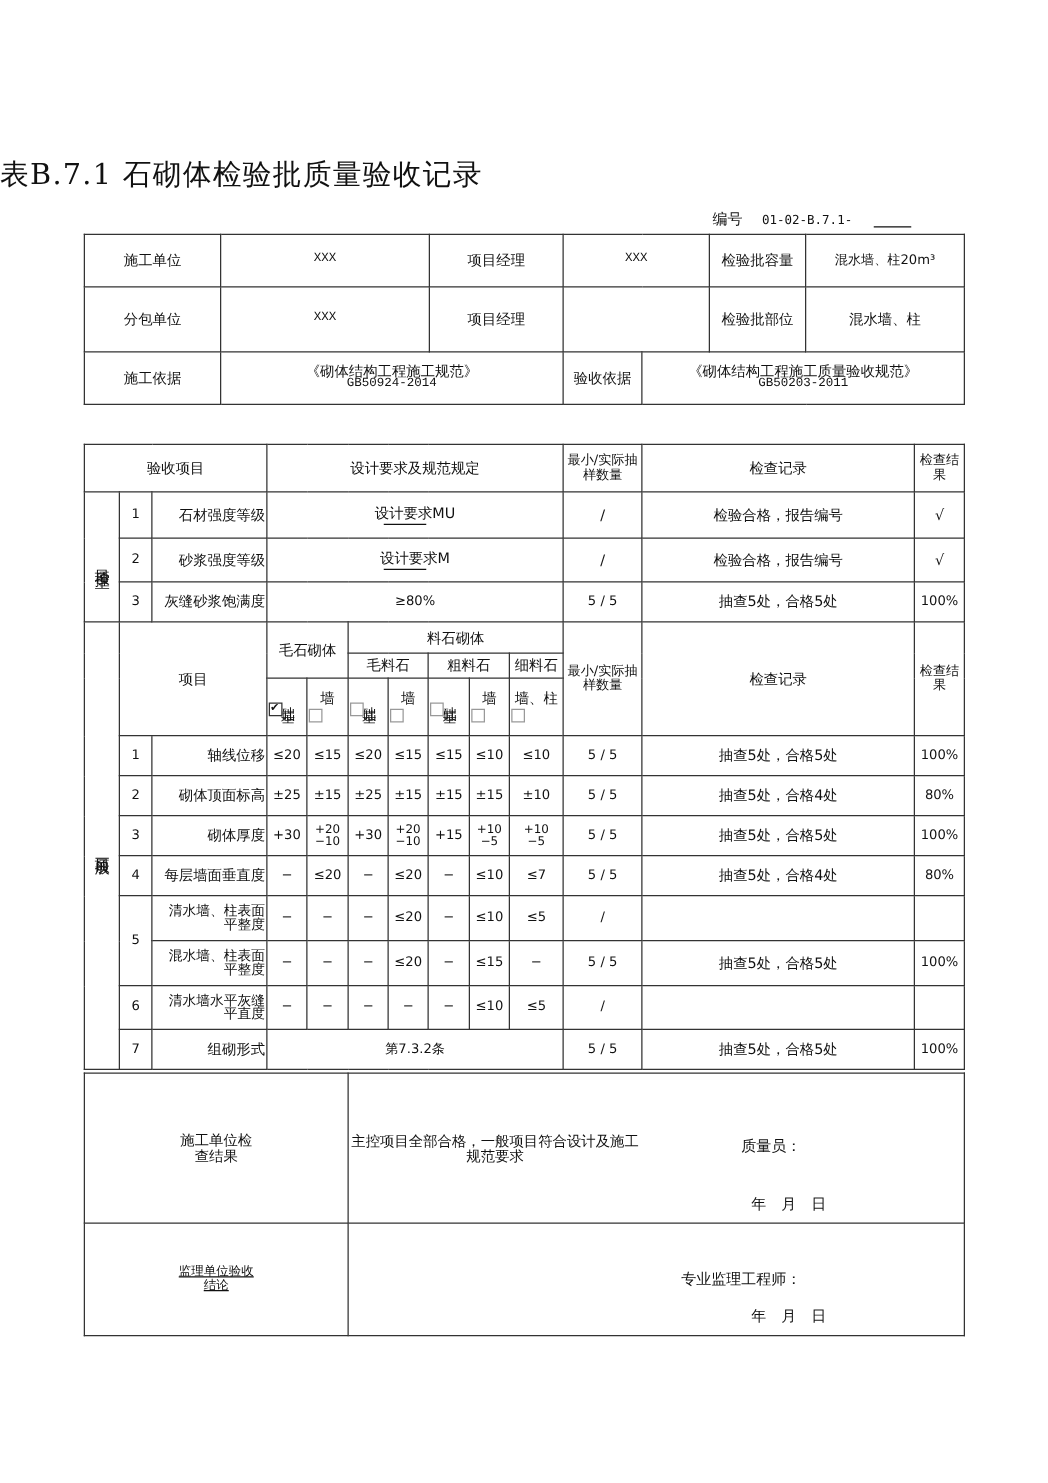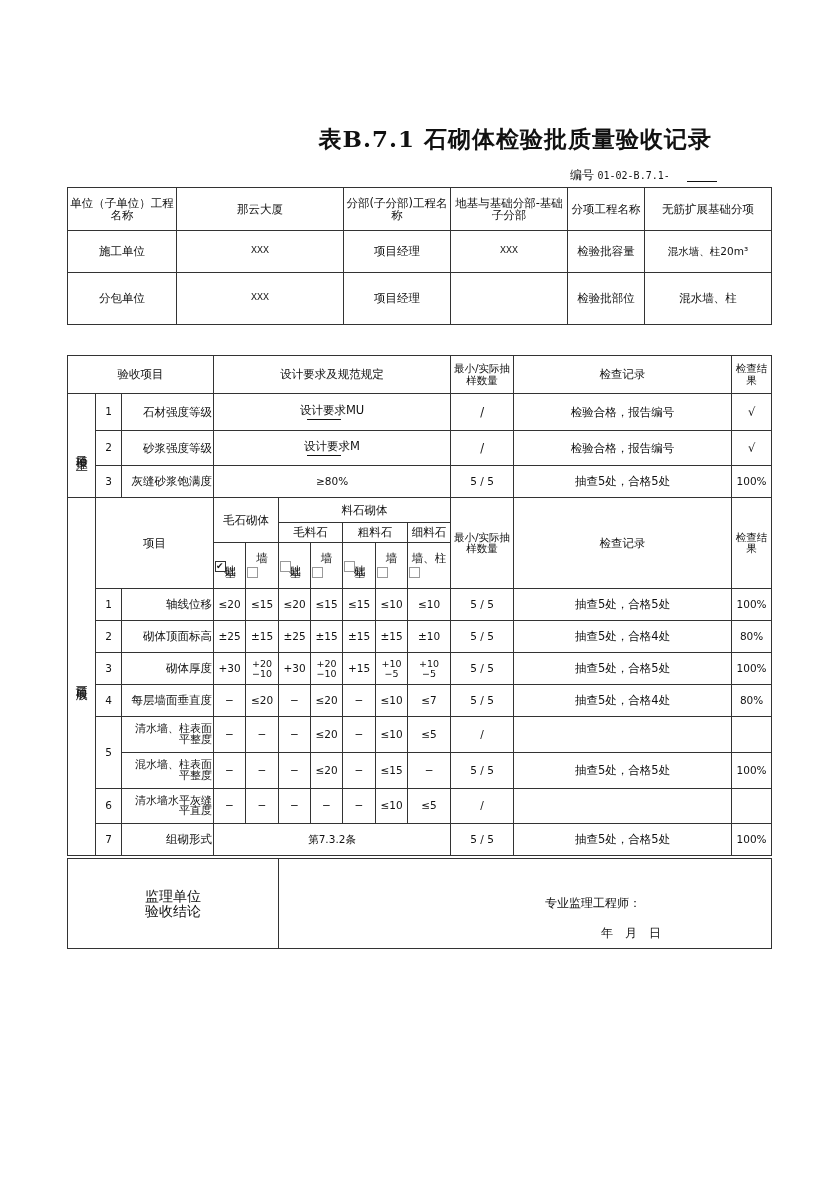--- a/index.html
+++ b/index.html
@@ -1,19 +1,19 @@
 <!DOCTYPE html>
 <html><head>
 <meta charset="utf-8">
 <style>
   html,body{margin:0;padding:0;background:#fff;}
   body{width:838px;height:1186px;position:relative;font-family:"DejaVu Sans","Liberation Sans",sans-serif;color:#111;overflow:hidden;}
-  .title{position:absolute;top:124px;left:0;width:712px;text-align:right;font-family:"DejaVu Serif","Liberation Serif",serif;font-size:23px;font-weight:bold;letter-spacing:1px;}
+  .title{position:absolute;top:124px;left:0;width:712px;text-align:left;font-family:"DejaVu Serif","Liberation Serif",serif;font-size:23px;font-weight:normal;letter-spacing:1px;}
   .code{position:absolute;top:167px;left:570px;font-size:11px;white-space:nowrap;}
-  .code .lbl{font-size:12px;}
+  .code .lbl{margin-right:12px;font-size:12px;}
   .code .val{font-family:"DejaVu Sans Mono","Liberation Mono",monospace;font-size:10px;margin-top:32px;}
   .code .blank{display:inline-block;width:30px;border-bottom:1px solid #111;margin-left:14px;vertical-align:-3px;height:10px;}
   table{position:absolute;border-collapse:collapse;table-layout:fixed;left:67px;width:704px;}
   td{border:1px solid #333;text-align:center;vertical-align:middle;font-size:11.5px;padding:0 1px;line-height:1.05;overflow:hidden;}
   .sm{font-size:10.5px;}
   .mono{font-family:Liberation Mono, monospace;font-size:10px;}
   .left{text-align:right;padding-left:3px;}
   .vert{writing-mode:vertical-rl;text-orientation:upright;letter-spacing:-1px;font-size:12px;}
   .ul{display:block;width:34px;border-bottom:1px solid #111;margin:2px auto 0 92px;height:0;}
   .cb{display:inline-block;width:9px;height:9px;border:1px solid #999;background:#fff;position:relative;vertical-align:middle;font-size:9px;line-height:9px;}
@@ -35,43 +35,47 @@
   <colgroup>
       <col style="width:109px">
       <col style="width:167px">
       <col style="width:107px">
       <col style="width:63px">
       <col style="width:54px">
       <col style="width:77px">
       <col style="width:127px">
     </colgroup>
   <tbody>
-      <tr style="height:43px">
-    <td>单位（子单位）工程名称</td>
-    <td>那云大厦</td>
-    <td>分部(子分部)工程名称</td>
-    <td colspan="2">地基与基础分部-基础子分部</td>
-    <td>分项工程名称</td>
-    <td>无筋扩展基础分项</td>
-  </tr>
   <tr style="height:42px">
     <td>施工单位</td>
     <td class="mono">XXX</td>
     <td>项目经理</td>
     <td colspan="2" class="mono">XXX</td>
     <td>检验批容量</td>
     <td class="sm">混水墙、柱20m³</td>
   </tr>
   <tr style="height:52px">
     <td>分包单位</td>
     <td class="mono">XXX</td>
     <td>项目经理</td>
     <td colspan="2"></td>
     <td>检验批部位</td>
     <td>混水墙、柱</td>
+  </tr>
+  <tr style="height:42px">
+    <td>施工依据</td>
+    <td colspan="2">
+      <span class="st">《砌体结构工程施工规范》</span>
+      <span class="st mono">GB50924-2014</span>
+    </td>
+    <td>验收依据</td>
+    <td colspan="3">
+      <span class="st">《砌体结构工程施工质量验收规范》</span>
+      <span class="st mono">GB50203-2011</span>
+    </td>
   </tr>
 </tbody>
   </table>
 
 <table style="top:355px;">
   <colgroup>
     <col style="width:28px">
       <col style="width:26px">
       <col style="width:92px">
     <col style="width:32px">
@@ -284,21 +288,29 @@
       </tr>
 </tbody>
   </table>
 
 <table style="top:858px;">
   <colgroup>
       <col style="width:211px">
       <col style="width:493px">
     </colgroup>
   <tbody>
+      <tr style="height:120px">
+    <td style="padding:0 75px;font-size:11.5px;">施工单位检查结果</td>
+    <td style="position:relative;">
+      <span style="position:absolute;left:2px;top:48px;width:230px;font-size:11.5px;">主控项目全部合格，一般项目符合设计及施工规范要求</span>
+      <span class="sig" style="left:314px;top:52px;">质量员：</span>
+      <span class="sig" style="left:322px;top:98px;">年　月　日</span>
+    </td>
+  </tr>
   <tr style="height:90px">
-    <td style="padding:0 75px;font-size:14px;">监理单位验收结论</td>
+    <td style="padding:0 75px;font-size:10px;text-decoration:underline;">监理单位验收结论</td>
     <td style="position:relative;">
       <span class="sig" style="left:266px;top:38px;">专业监理工程师：</span>
       <span class="sig" style="left:322px;top:68px;">年　月　日</span>
     </td>
   </tr>
 </tbody>
   </table>
 
 </body></html>

